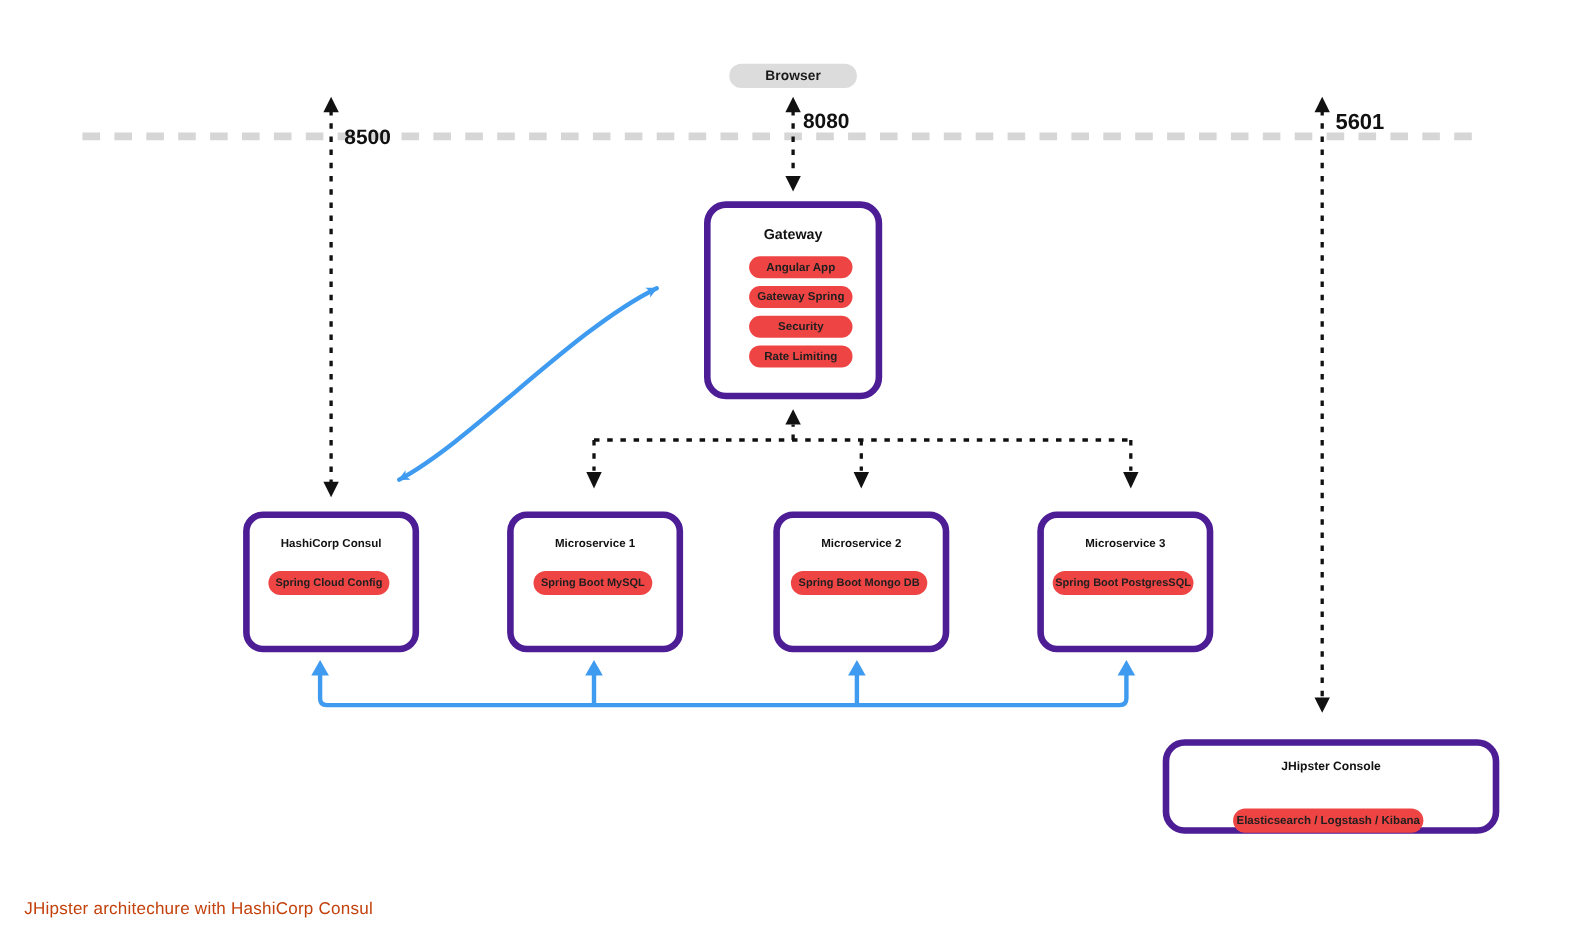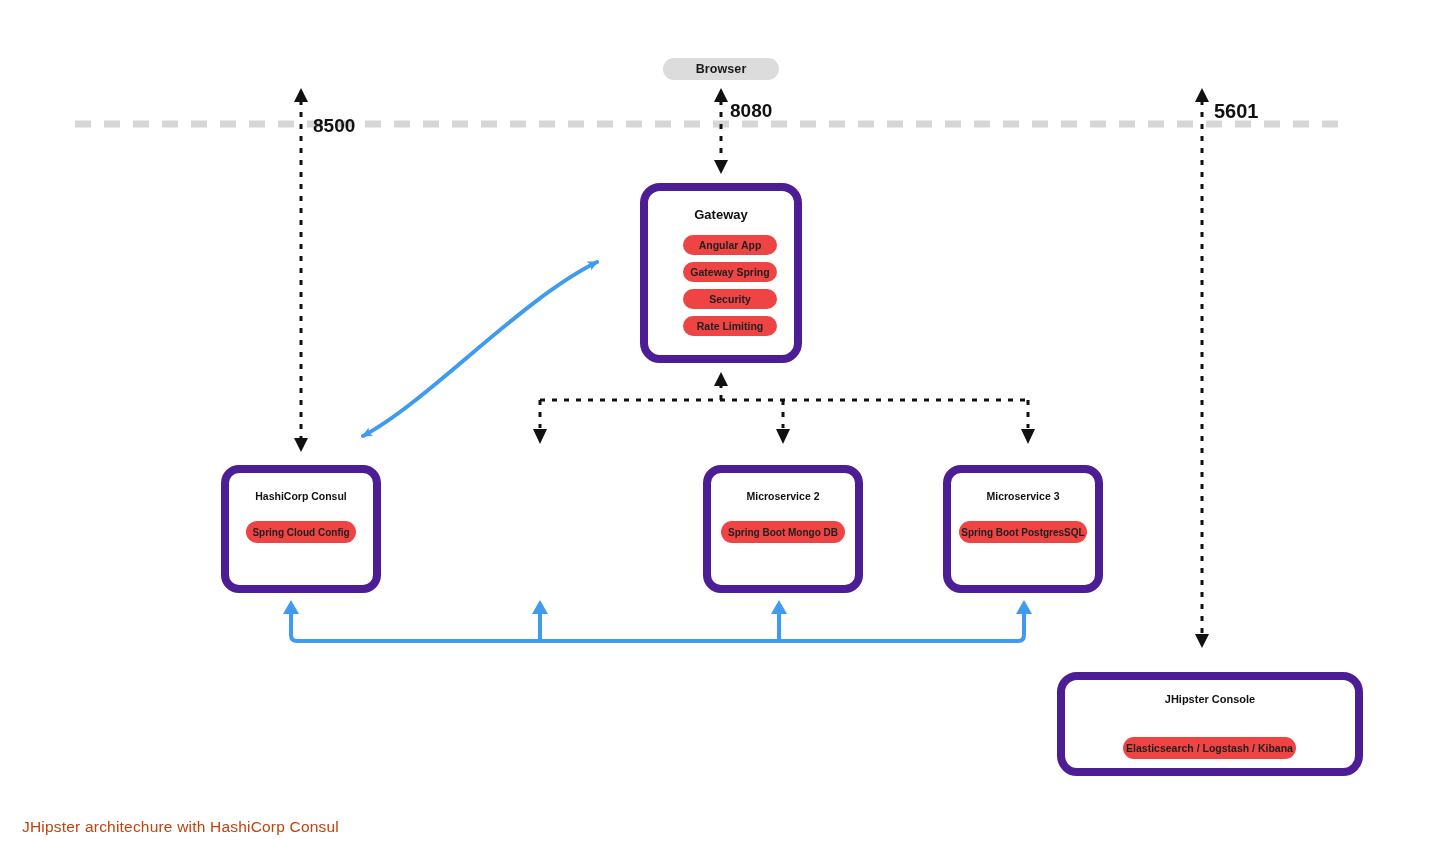--- a/index.html
+++ b/index.html
@@ -46,21 +46,21 @@
     top: 58px;
     width: 116px;
     height: 22px;
     font-size: 12.5px;
   }
 
   
   .card {
     position: absolute;
     background: #ffffff;
-    border: 8px solid #4c1d95;
+    border: 6px solid #4c1d95;
     border-radius: 18px;
     box-sizing: border-box;
   }
   .card .card-title {
     position: absolute;
     left: 0;
     right: 0;
     text-align: center;
     color: #111111;
     font-weight: 700;
@@ -123,21 +123,21 @@
   .card.svc.s0 .chip { left: 17px; width: 110px; }
   .card.svc.s1 .chip { left: 18px; width: 108px; }
   .card.svc.s2 .chip { left: 10px; width: 124px; }
   .card.svc.s3 .chip { left: 8px;  width: 128px; }
 
   
   .card.console {
     left: 1057px;
     top: 672px;
     width: 306px;
-    height: 104px;
+    height: 86px;
     border-radius: 20px;
   }
   .card.console .card-title {
     top: 13px;
     font-size: 11px;
   }
   .card.console .chip {
     left: 58px;
     top: 57px;
     width: 173px;
@@ -238,20 +238,24 @@
     <div class="chip c1">Gateway Spring</div>
     <div class="chip c2">Security</div>
     <div class="chip c3">Rate Limiting</div>
   </div>
 
   <div class="card svc s0">
     <div class="card-title">HashiCorp Consul</div>
     <div class="chip">Spring Cloud Config</div>
   </div>
 
+  <div class="card svc s1">
+    <div class="card-title">Microservice 1</div>
+    <div class="chip">Spring Boot MySQL</div>
+  </div>
 
   <div class="card svc s2">
     <div class="card-title">Microservice 2</div>
     <div class="chip">Spring Boot Mongo DB</div>
   </div>
 
   <div class="card svc s3">
     <div class="card-title">Microservice 3</div>
     <div class="chip">Spring Boot PostgresSQL</div>
   </div>

